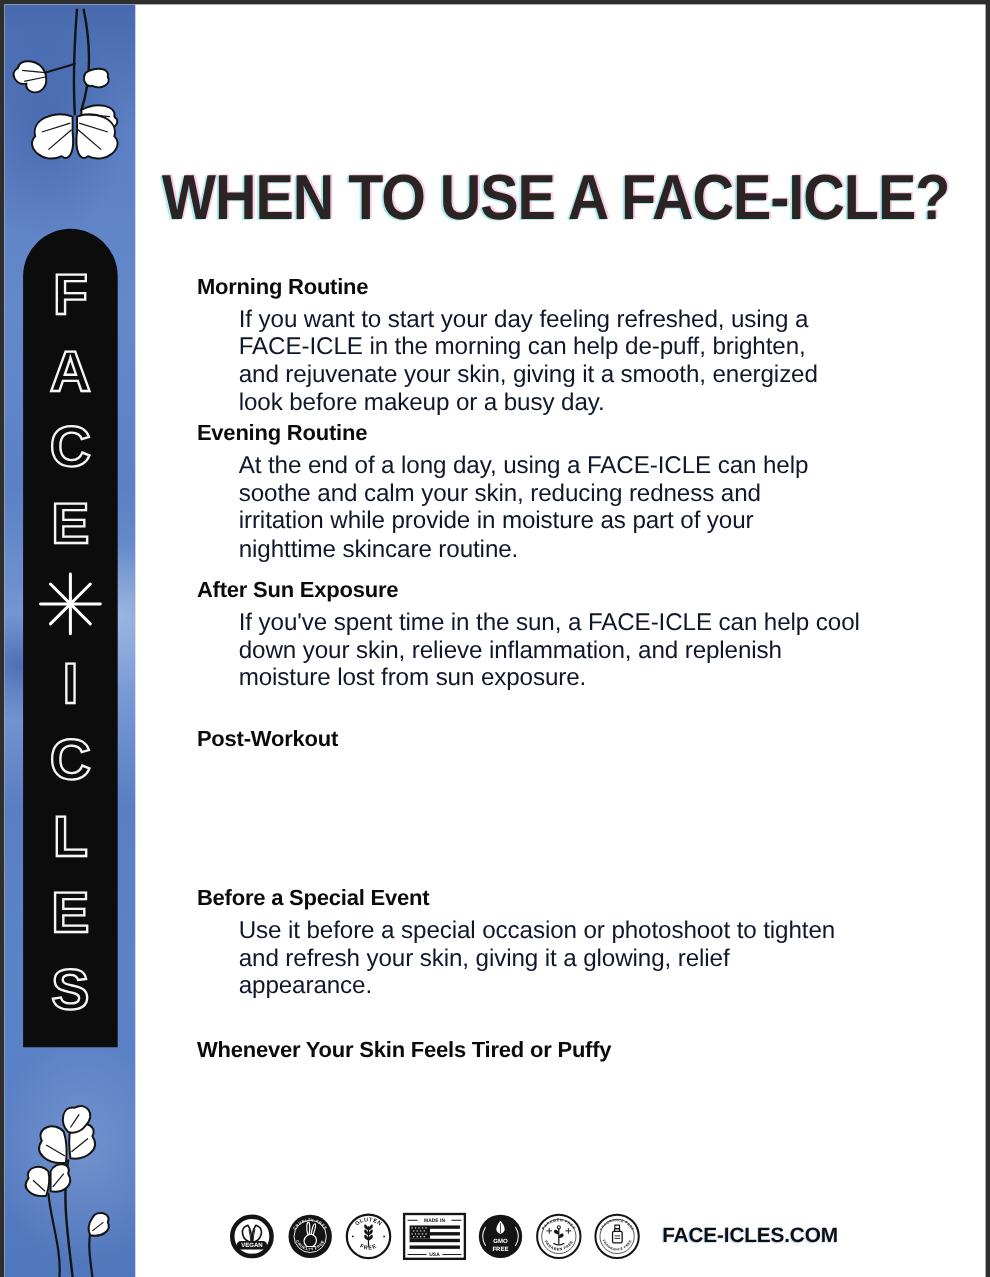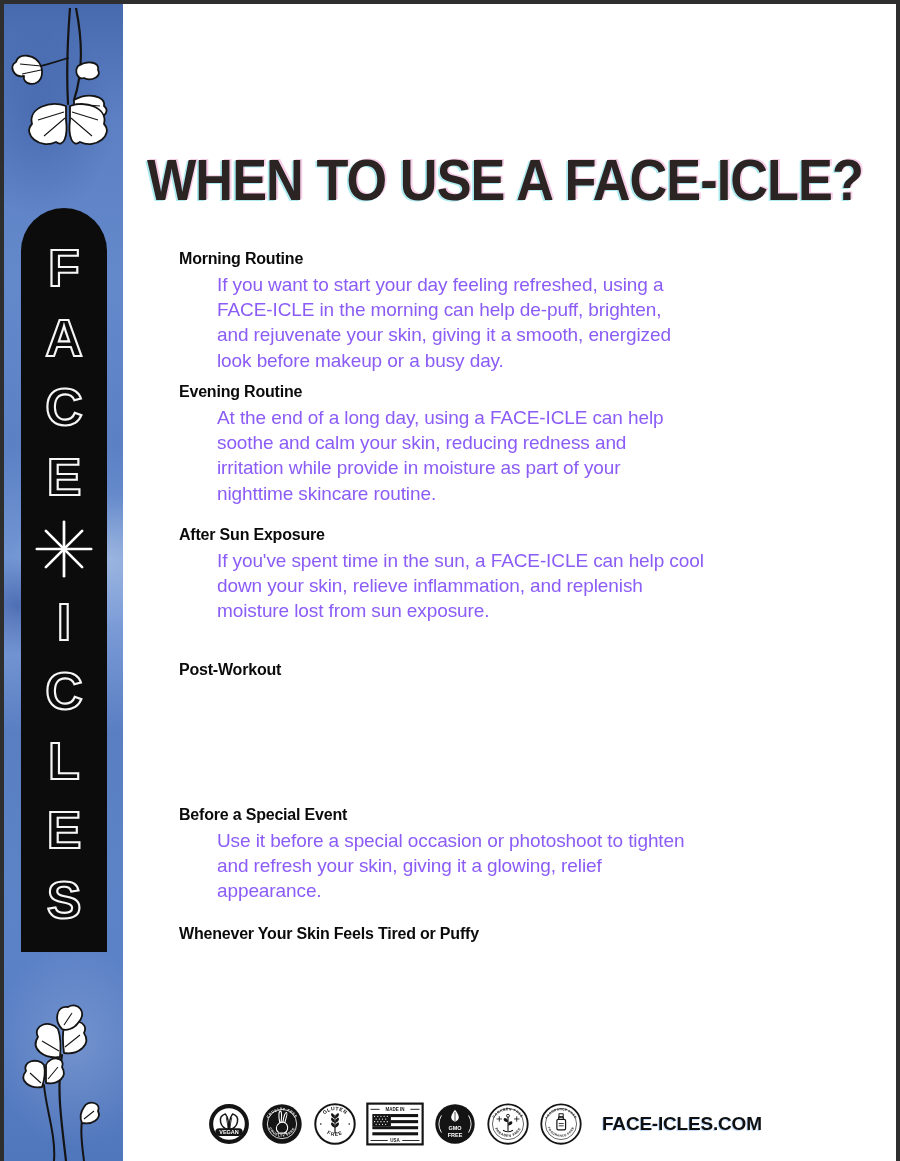--- a/index.html
+++ b/index.html
@@ -33,23 +33,23 @@
   }
   .star-icon{width:58px;height:58px;}
   
   .page-title{
     position:absolute;left:143px;top:142px;margin:0;
     font-size:58px;font-weight:800;letter-spacing:-1px;white-space:nowrap;
     transform:scaleX(0.9);transform-origin:left center;color:#2c2323;
     text-shadow:-2px 1px 0 rgba(90,215,225,0.50), 2px -1px 0 rgba(236,130,196,0.40);
   }
   .sec{position:absolute;left:175px;width:692px;}
-  .sec h2{margin:0;font-size:16px;font-weight:700;color:#0b0b0b;letter-spacing:-0.2px;}
+  .sec h2{margin:0;font-size:20px;font-weight:700;color:#0b0b0b;letter-spacing:-0.2px;}
   .sec p{
-    margin:4px 0 0 38px;font-size:19px;line-height:25.2px;color:#8b5cf6;
+    margin:4px 0 0 38px;font-size:22px;line-height:25.2px;color:#0f172a;
     letter-spacing:-0.1px;white-space:pre-line;
   }
   
   .footer{position:absolute;left:203px;top:1098px;display:flex;align-items:center;gap:9px;}
   .badge{width:44px;height:44px;flex:0 0 auto;}
   .badge-flag{width:58px;height:44px;flex:0 0 auto;}
   .website{
     font-size:19px;font-weight:800;color:#101010;margin-left:10px;letter-spacing:-0.2px;
     text-shadow:-1px 1px 0 rgba(90,160,255,0.35);
   }
@@ -152,21 +152,21 @@
       <h2>Post-Workout</h2>
     </section>
 
     <section class="sec" style="top:802px">
       <h2>Before a Special Event</h2>
       <p>Use it before a special occasion or photoshoot to tighten
 and refresh your skin, giving it a glowing, relief
 appearance.</p>
     </section>
 
-    <section class="sec" style="top:921px">
+    <section class="sec" style="top:940px">
       <h2>Whenever Your Skin Feels Tired or Puffy</h2>
     </section>
 
     <div class="footer">
 
       <svg class="badge" viewBox="0 0 48 48">
         <circle cx="24" cy="24" r="19.5" fill="#ffffff" stroke="#141414" stroke-width="4.5"></circle>
         <g stroke="#141414" fill="none" stroke-width="1.6" stroke-linejoin="round">
           <path d="M23.5,30 C14,28 11,16 20,13 C23,17 24,23 23.5,30 Z"></path>
           <path d="M24.5,30 C34,28 37,16 28,13 C25,17 24,23 24.5,30 Z"></path>

